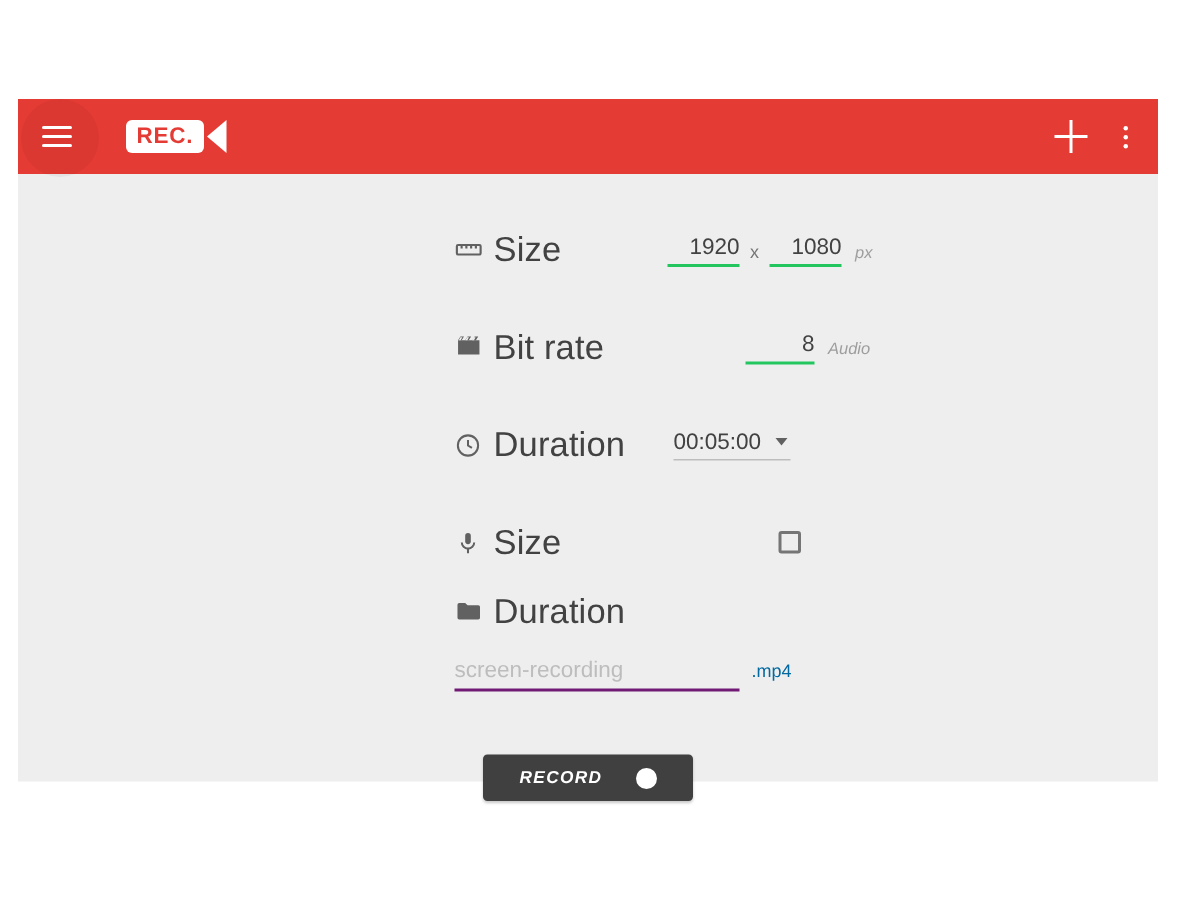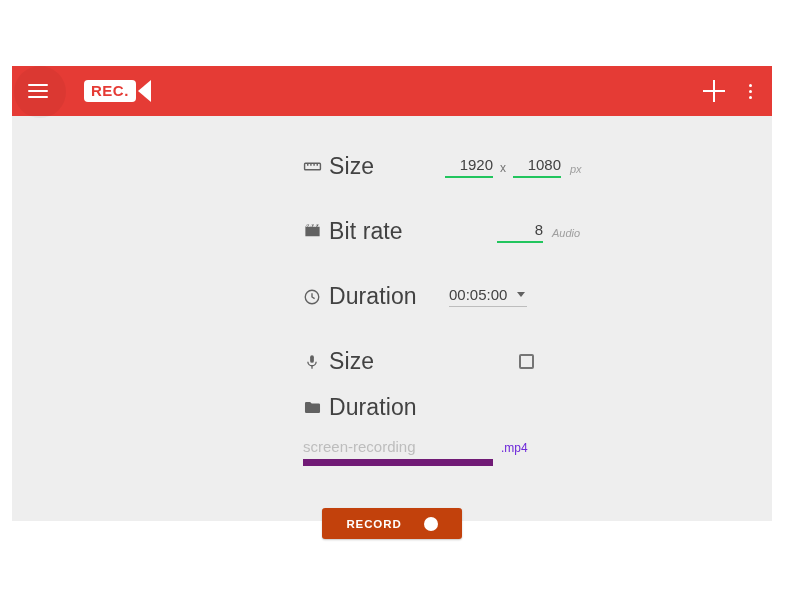--- a/index.html
+++ b/index.html
@@ -192,48 +192,49 @@
   .filename-block { padding-left: 291px; margin-top: -4px; }
   .filename-head {
     display: flex; align-items: center; height: 34px;
   }
   .filename-inputrow {
     display: flex; align-items: baseline;
     margin-top: 14px;
   }
   .filename-input {
     width: 190px;
-    border-bottom: 7px solid #701a75;
+    border-bottom: 2px solid #701a75;
     font-size: 15px;
     color: #bdbdbd;
     padding-bottom: 4px;
   }
   .ext {
     font-size: 12px;
-    color: #6d28d9;
+    color: #0369a1;
     margin-left: 8px;
   }
 
   .record-wrap {
     display: flex;
     justify-content: center;
     margin-top: 42px;
   }
   .record-btn {
-    background: #c2410c;
+    background: #404040;
     border: none;
     border-radius: 3px;
     width: 140px; height: 31px;
     display: flex;
     align-items: center;
     justify-content: center;
     gap: 22px;
     cursor: pointer;
     box-shadow: 0 1px 2px rgba(0,0,0,0.22);
     padding: 0 14px;
+    font-style: italic;
   }
   .record-label {
     color: #ffffff;
     font-size: 11.5px;
     font-weight: bold;
     letter-spacing: 0.9px;
   }
   .record-dot {
     width: 14px; height: 14px;
     border-radius: 50%;

